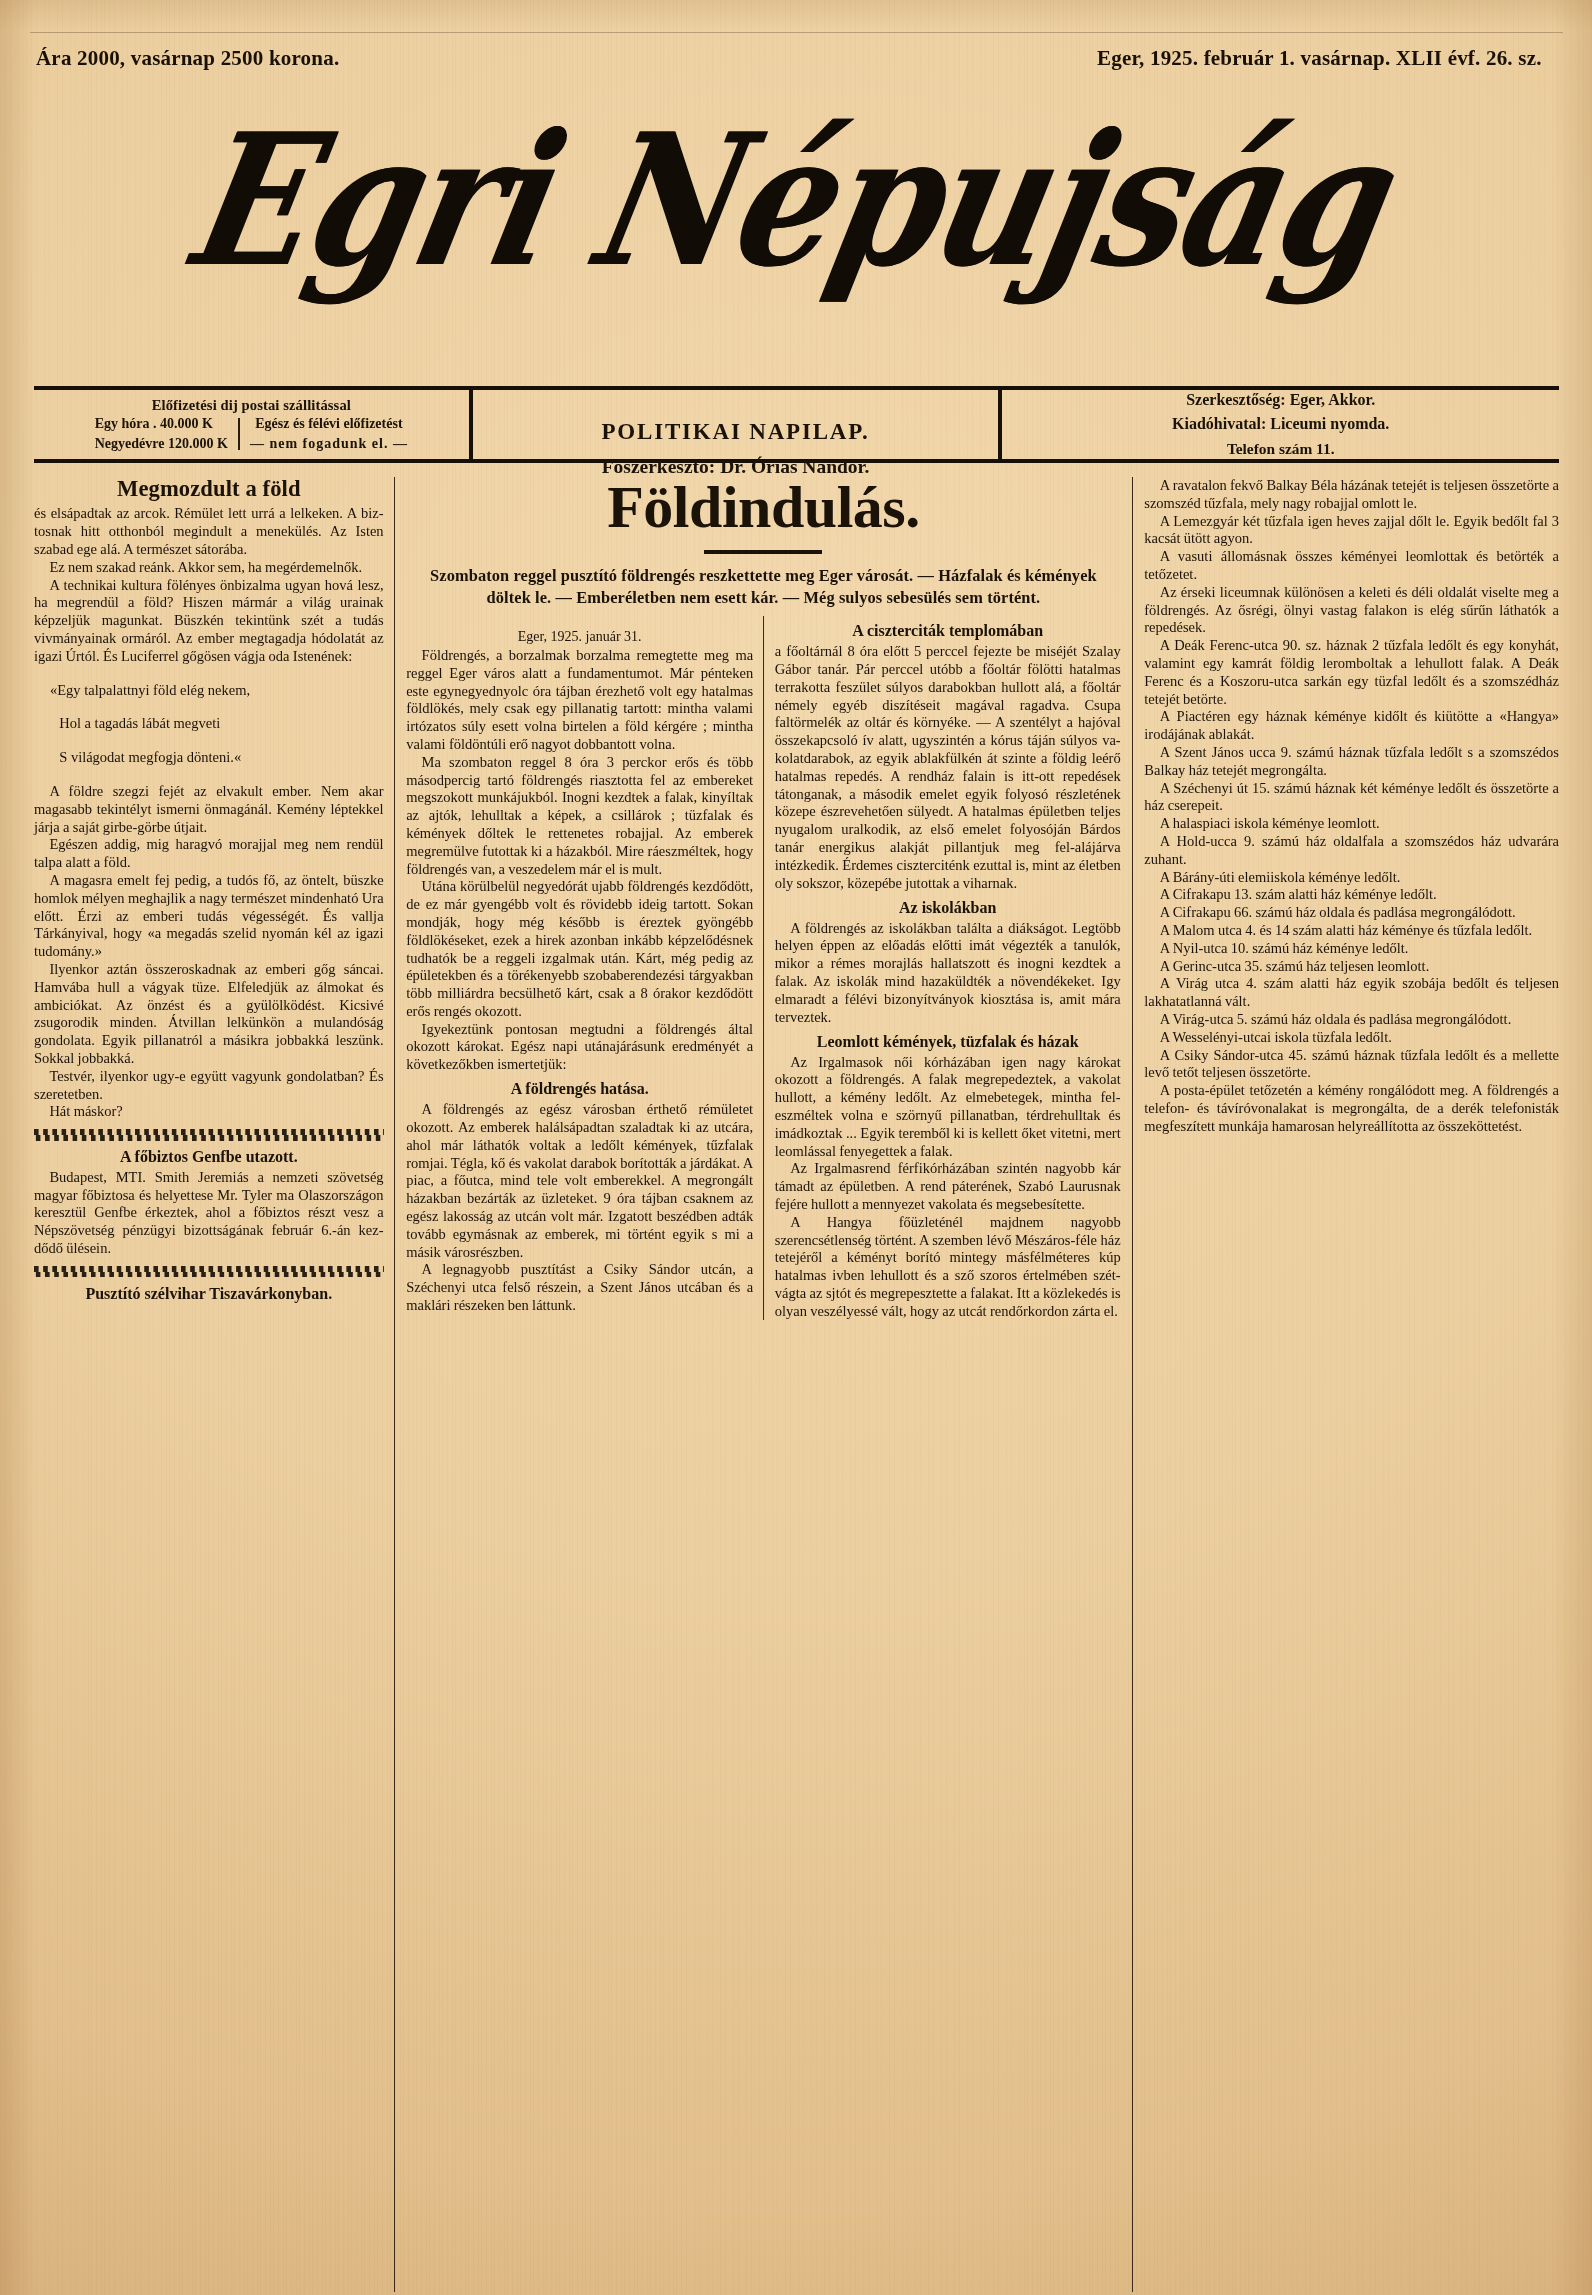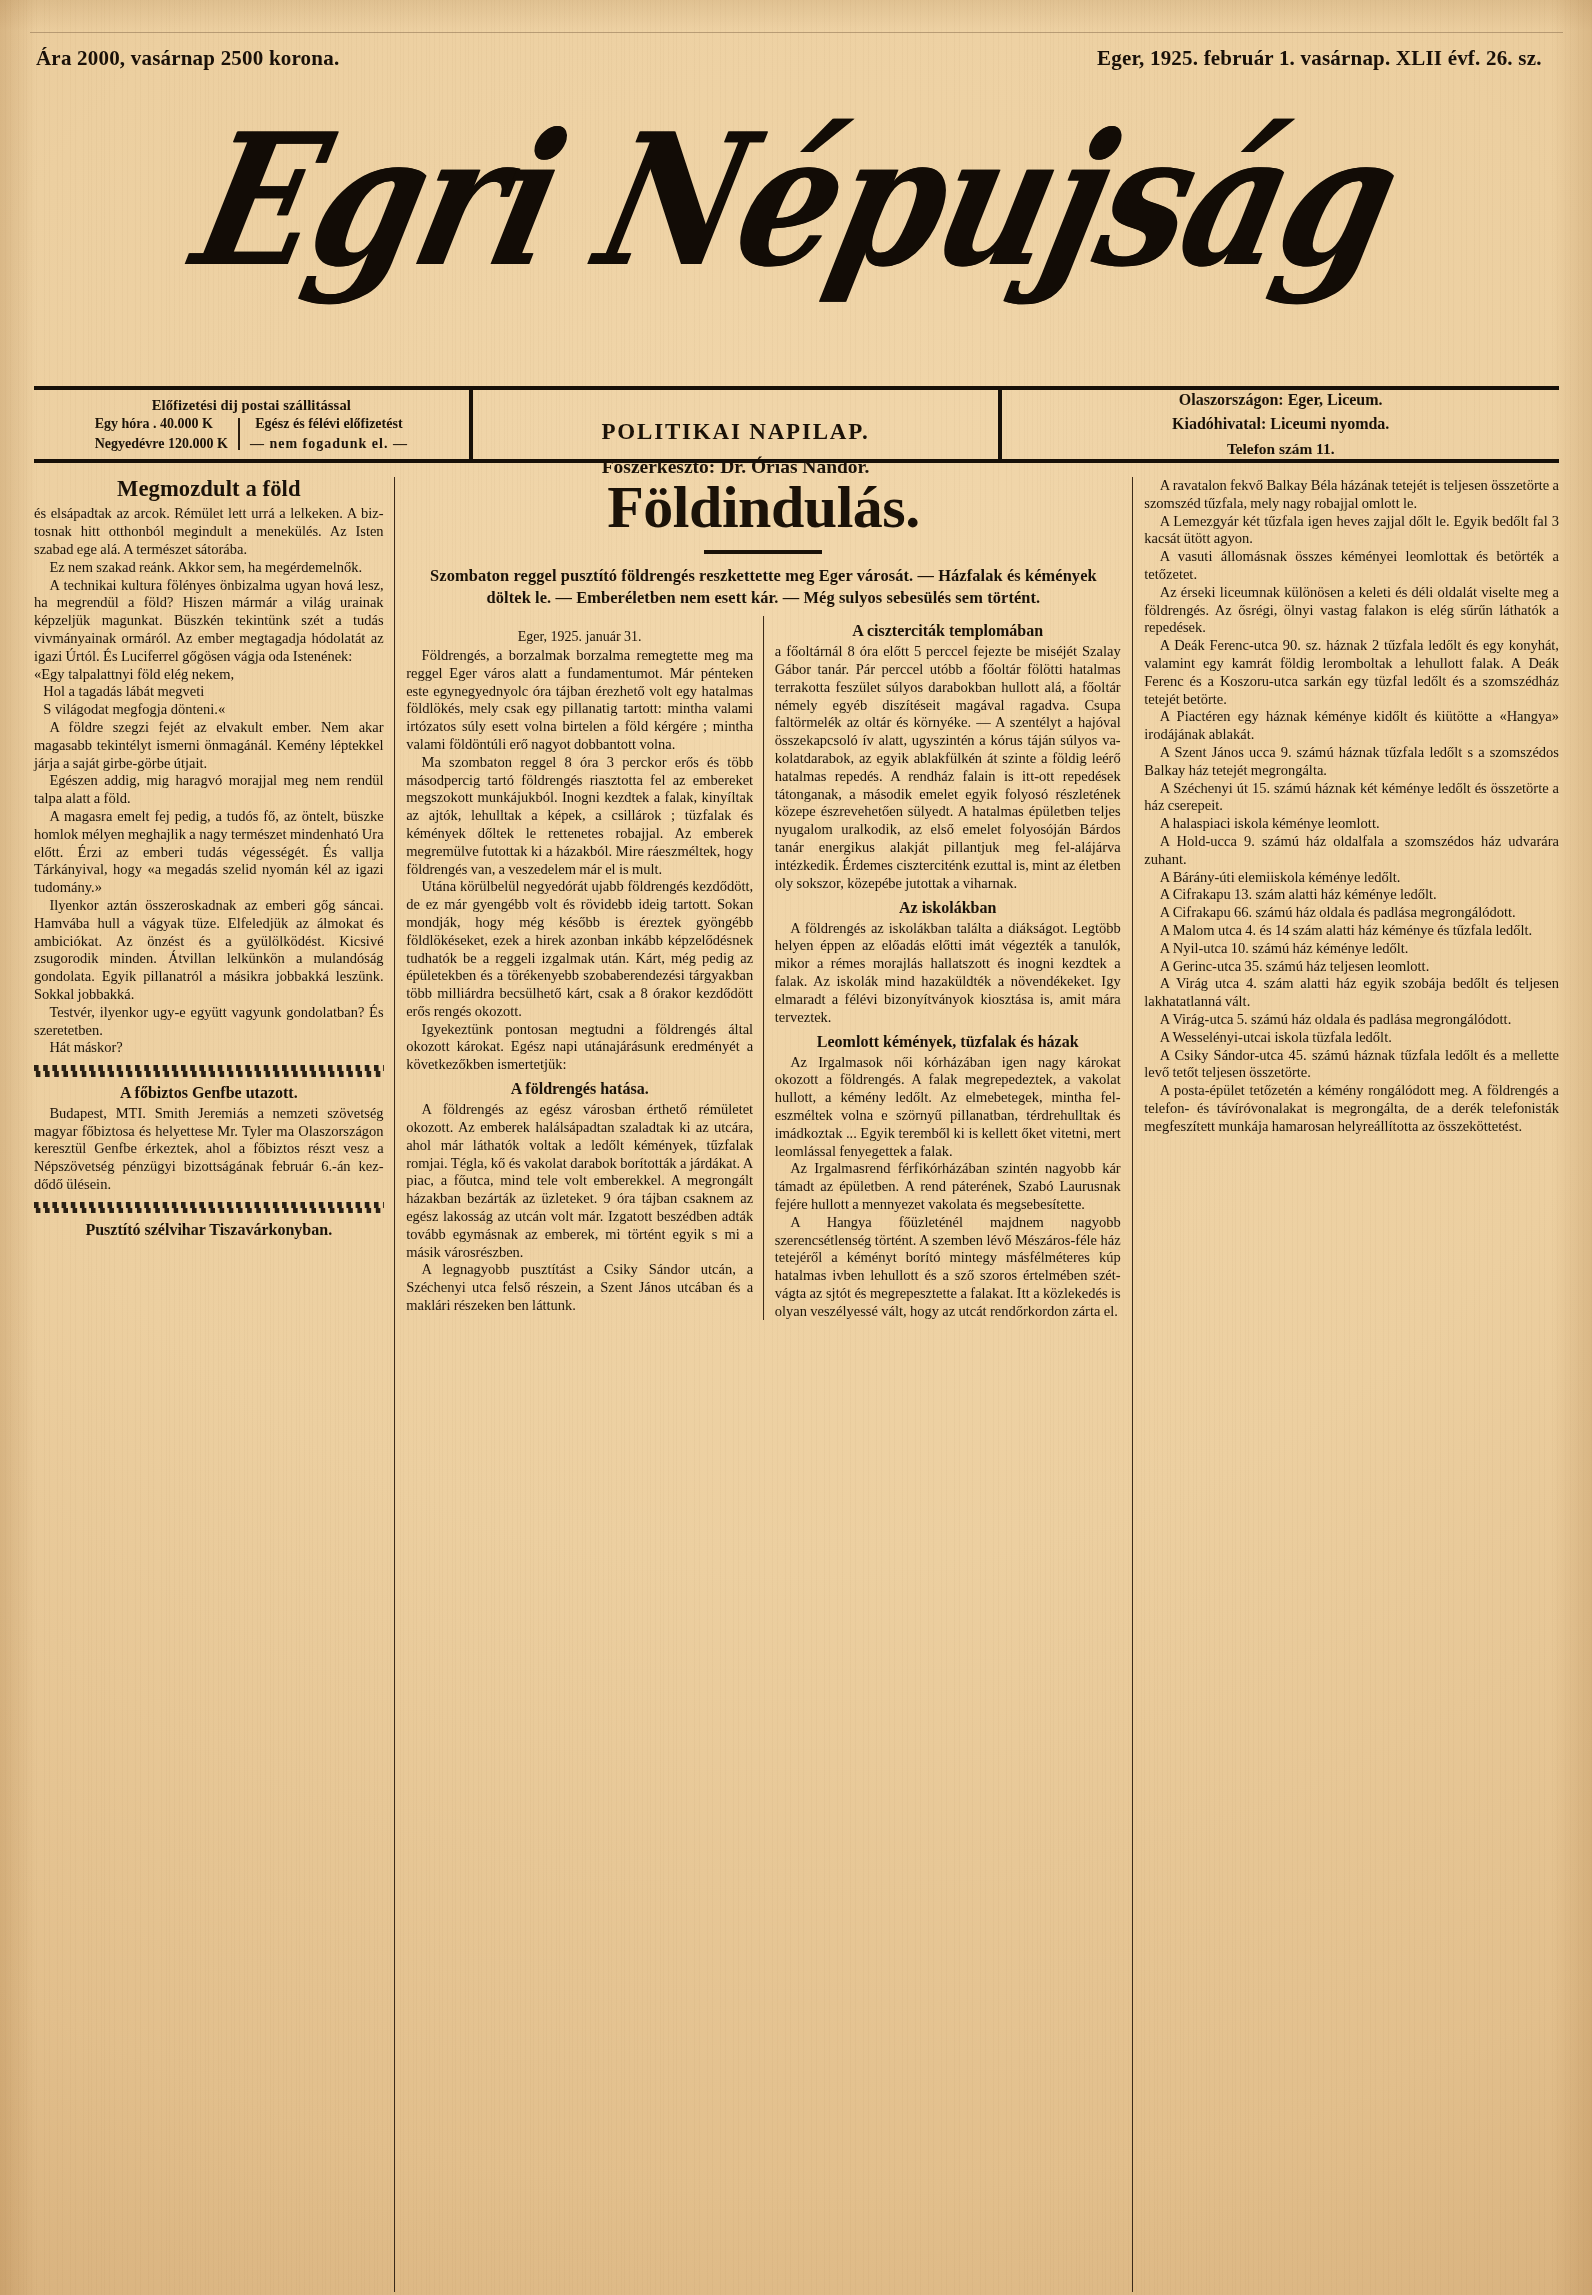--- a/index.html
+++ b/index.html
@@ -83,21 +83,21 @@
   .ctitle{
     font-weight:bold; font-size:22.6px; text-align:center;
     letter-spacing:0.1px; line-height:1.08; margin:0 0 4.1px 0;
   }
   p.body{
     margin:0; text-align:justify; text-justify:inter-word;
     font-size:14.5px; line-height:1.228;
     text-indent:15.4px; hyphens:auto; word-spacing:-0.3px;
   }
   p.body.noind{ text-indent:0; }
-  p.verse{ margin:0; font-size:14.5px; line-height:1.228; text-indent:0; }
+  p.verse{ margin:16px; font-size:14.5px; line-height:1.228; text-indent:0; }
   .subhead{
     font-weight:bold; font-size:16px; text-align:center;
     margin:6.2px 0 3.1px; line-height:1.12;
   }
   .orn{
     height:11.3px; margin:8.2px 0 7.2px;
     background:
       repeating-linear-gradient(90deg,#1a1208 0 4.6px, transparent 4.6px 9.2px),
       repeating-linear-gradient(90deg, transparent 0 2.1px, #1a1208 2.1px 6.7px, transparent 6.7px 9.2px);
     background-size:9.2px 5.6px, 9.2px 5.6px;
@@ -152,21 +152,21 @@
           <div>Egész és félévi előfizetést</div>
           <div class="dash">—   nem fogadunk el. —</div>
         </div>
       </div>
     </div>
     <div class="infocell ic2">
       <div class="napilap">POLITIKAI NAPILAP.</div>
       <div class="fosz">Főszerkesztő: Dr. Óriás Nándor.</div>
     </div>
     <div class="infocell ic3">
-      <div>Olaszországon: Eger, Liceum.</div>
+      <div>Szerkesztőség: Eger, Akkor.</div>
       <div>Kiadóhivatal: Liceumi nyomda.</div>
       <div class="tel">Telefon szám 11.</div>
     </div>
   </div>
 
   <div class="cols">
 
     <div class="col c1">
       <div class="ctitle">Megmozdult a föld</div>
       <p class="body noind">és elsápadtak az arcok. Rémü­let lett urrá a lelkeken. A biz­tosnak hitt otthonból megindult a menekülés. Az Isten szabad ege alá. A természet sátorába.</p>

